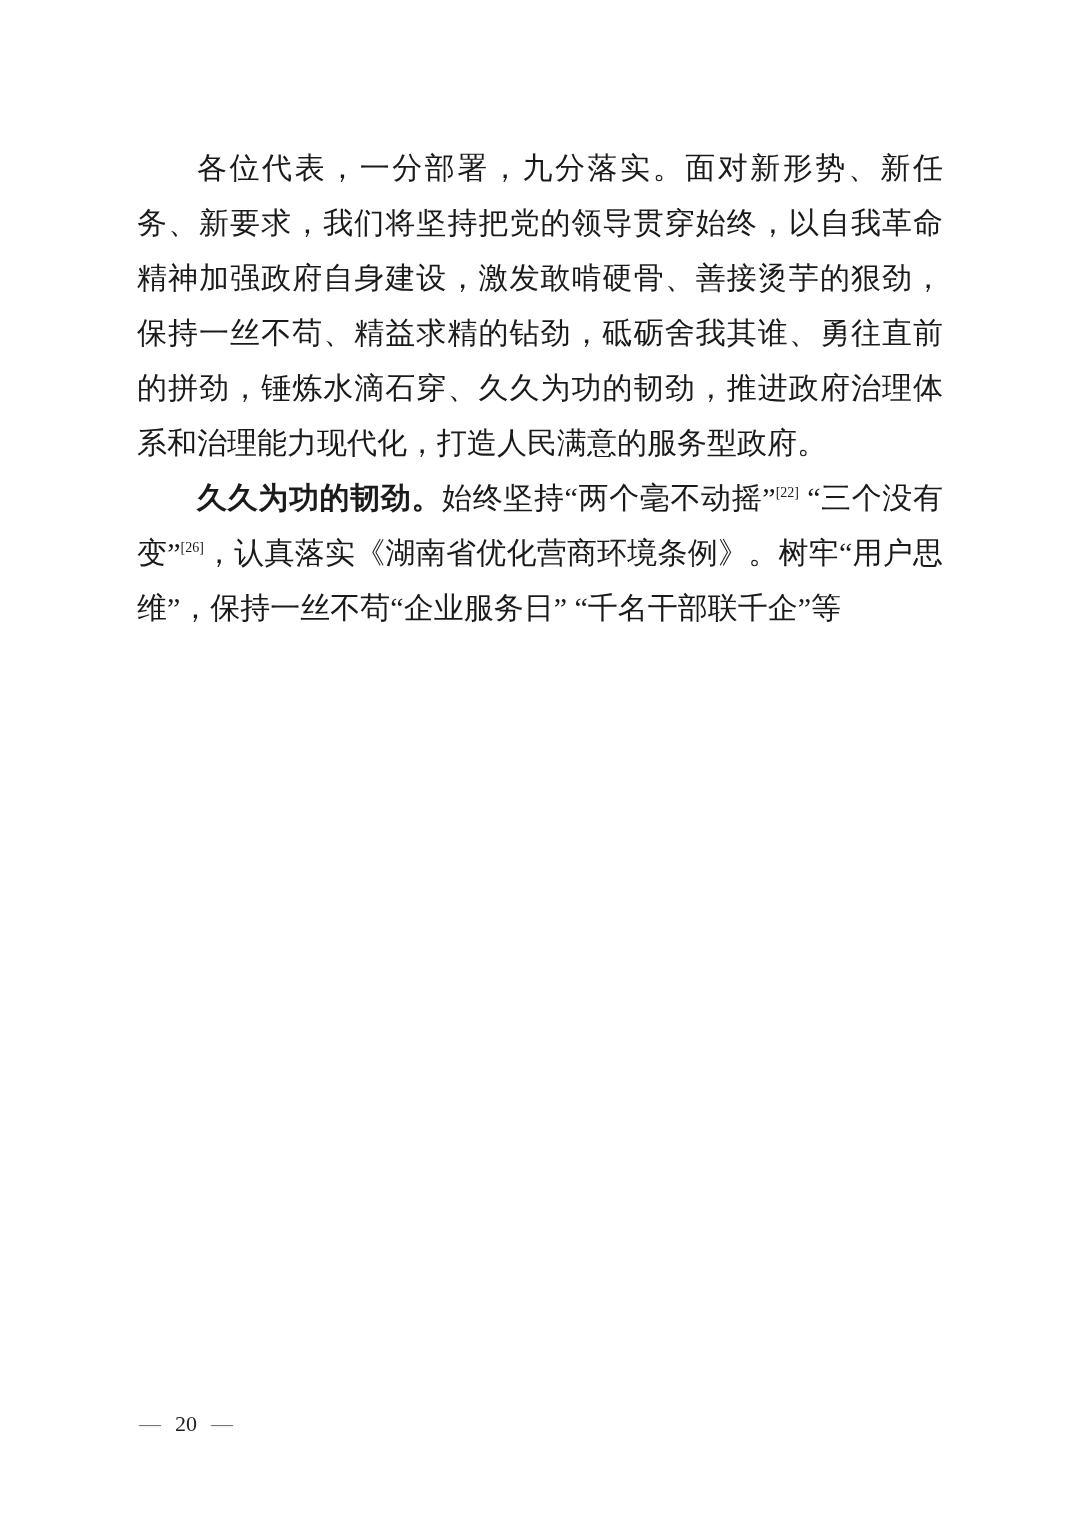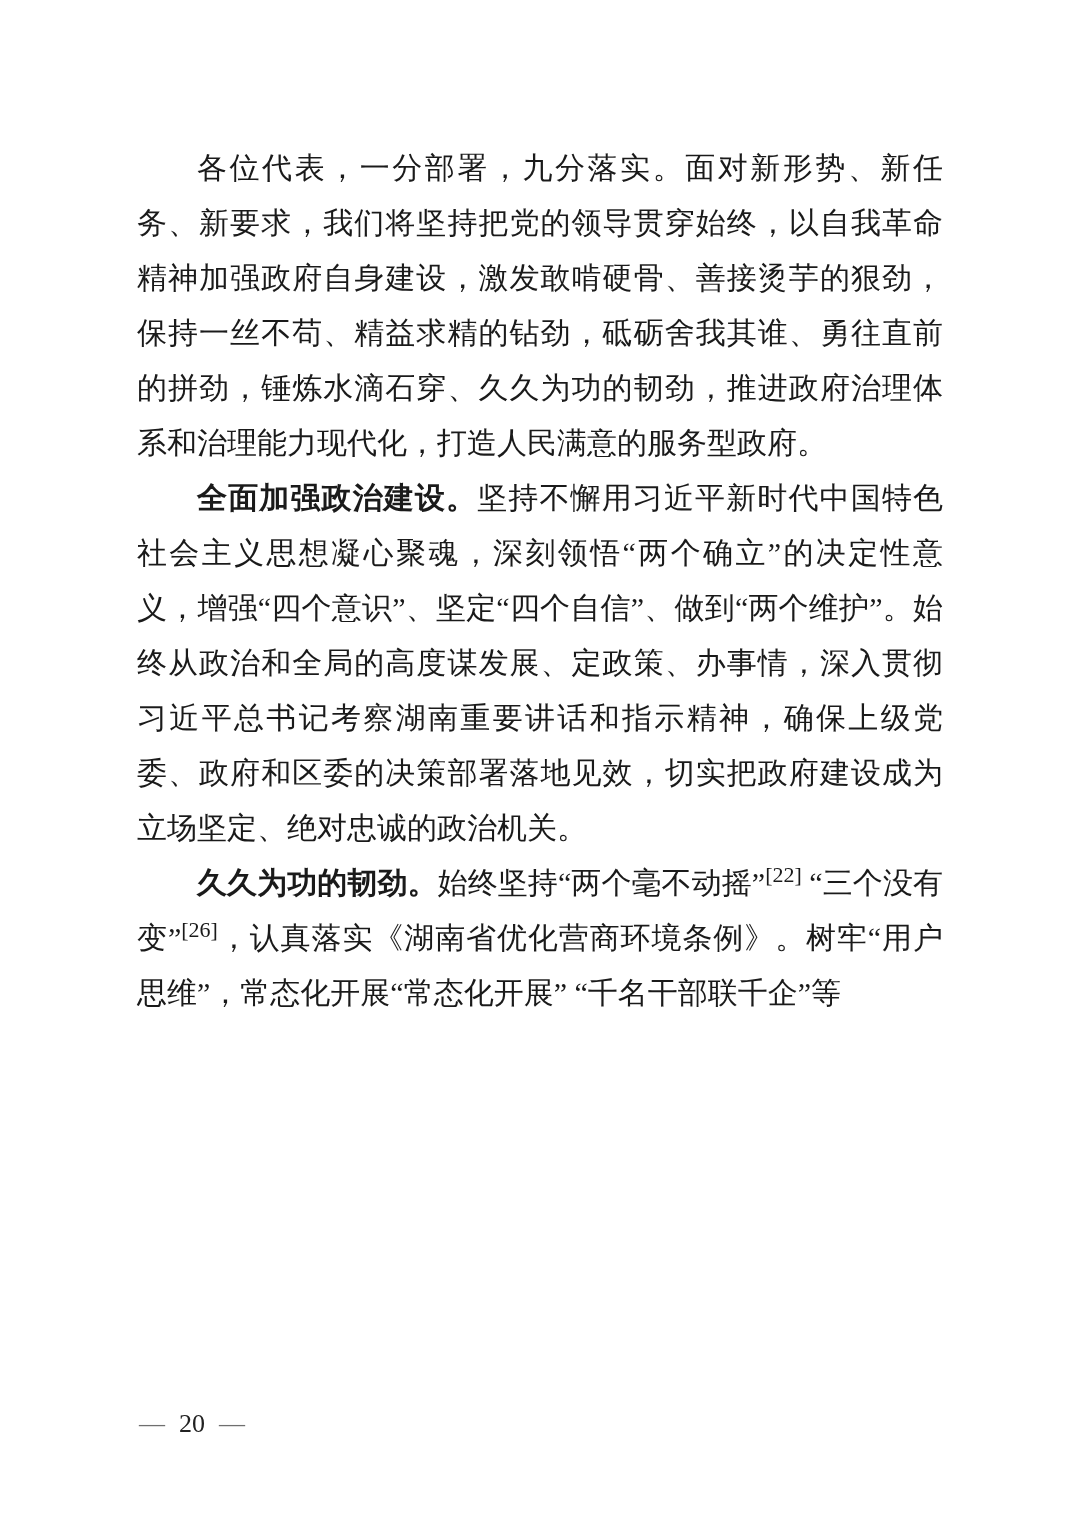--- a/index.html
+++ b/index.html
@@ -34,30 +34,30 @@
     line-height: 55px;
     text-align: justify;
     text-justify: inter-character;
     text-indent: 2em;
     word-break: break-all;
   }
   .lead {
     font-weight: bold;
   }
   sup.fnref {
-    font-size: 22px;
+    font-size: 14px;
     line-height: 0;
     vertical-align: super;
     letter-spacing: 0;
   }
   .footer {
     position: absolute;
     left: 139px;
     top: 1404px;
-    font-size: 26px;
+    font-size: 22px;
     line-height: 40px;
     color: #222222;
     white-space: pre;
   }
   .footer .dash {
     color: #6f6f6f;
     letter-spacing: 0;
   }
   .footer .num {
     color: #222222;
@@ -66,22 +66,21 @@
 </style>
 </head>
 <body>
 
 <div class="page">
 
   <div class="content">
 
     <p class="para"><span>各位代表，一分部署，九分落实。面对新形势、新任务、新要求，我们将坚持把党的领导贯穿始终，以自我革命精神加强政府自身建设，激发敢啃硬骨、善接烫芋的狠劲，保持一丝不苟、精益求精的钻劲，砥砺舍我其谁、勇往直前的拼劲，锤炼水滴石穿、久久为功的韧劲，推进政府治理体系和治理能力现代化，打造人民满意的服务型政府。</span></p>
 
-    <p class="para"><span class="lead">全面加强政治建设。</span><span>坚持不懈用习近平新时代中国特色社会主义思想凝心聚魂，深刻领悟“两个确立”的决定性意义，增强“四个意识”、坚定“四个自信”、做到“两个维护”。始终从政治和全局的高度谋发展、定政策、办事情，深入贯彻习近平总书记考察湖南重要讲话和指示精神，确保上级党委、政府和区委的决策部署落地见效，切实把政府建设成为立场坚定、绝对忠诚的政治机关。</span></p>
 
 
-    <p class="para"><span class="lead">久久为功的韧劲。</span><span>始终坚持“两个毫不动摇”</span><sup class="fnref">[22]</sup><span> “三个没有变”</span><sup class="fnref">[26]</sup><span>，认真落实《湖南省优化营商环境条例》。树牢“用户思维”，常态化开展“常态化开展” “千名干部联千企”等</span></p>
+    <p class="para"><span class="lead">久久为功的韧劲。</span><span>始终坚持“两个毫不动摇”</span><sup class="fnref">[22]</sup><span> “三个没有变”</span><sup class="fnref">[26]</sup><span>，认真落实《湖南省优化营商环境条例》。树牢“用户思维”，保持一丝不苟“企业服务日” “千名干部联千企”等</span></p>
 
   </div>
 
   <div class="footer"><span class="dash">—</span><span class="num">20</span><span class="dash">—</span></div>
 
 </div>
 
 </body></html>

